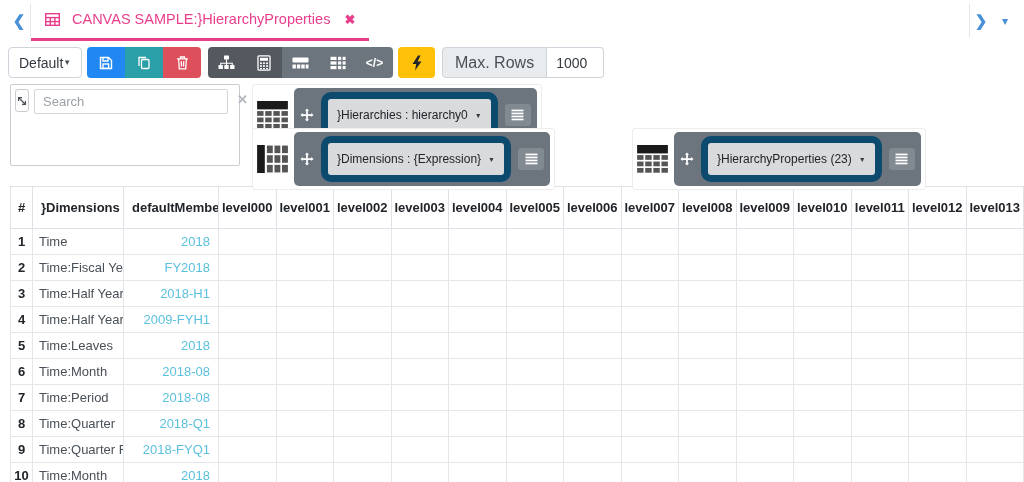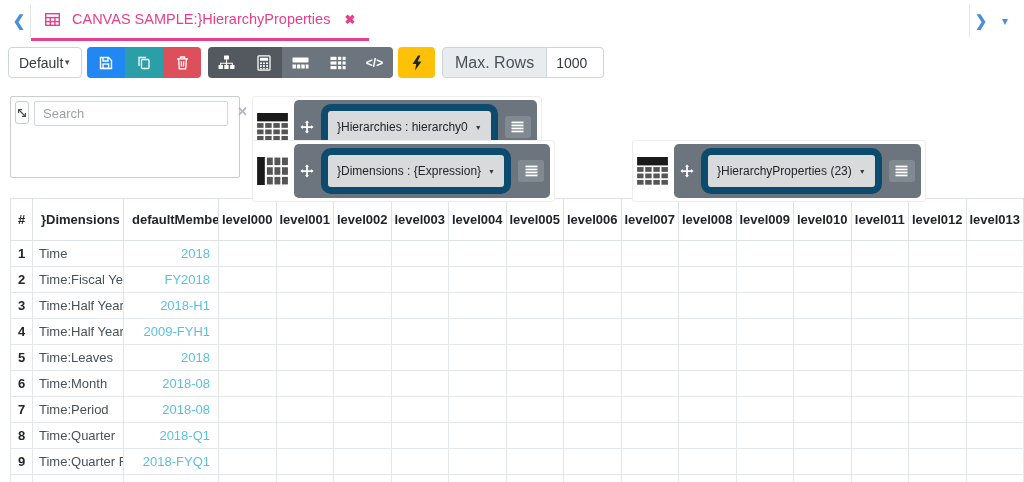--- a/index.html
+++ b/index.html
@@ -42,21 +42,21 @@
   .grp-dark .btn.active{background:var(--dark-btn-active)}
   .code-glyph{font-size:12px;font-weight:bold;letter-spacing:0;font-family:"Liberation Sans",sans-serif}
   .btn-bolt{width:37px;background:var(--bolt-yellow);border-radius:4px;margin-left:5px}
   .maxrows{display:flex;margin-left:7px;height:31px}
   .maxrows .lbl{display:flex;align-items:center;padding:0 12px;background:#e9ecef;border:1px solid #ced4da;
     border-radius:4px 0 0 4px;font-size:16px;color:#495057;white-space:nowrap}
   .maxrows input{width:57px;border:1px solid #ced4da;border-left:none;border-radius:0 4px 4px 0;
     padding:0 9px;font-size:14px;color:#343a40;font-family:Liberation Sans, sans-serif;outline:none}
 
   
-  .selector-area{position:relative;height:86px;margin-top:17px}
+  .selector-area{position:relative;height:86px;margin-top:5px}
   .search-panel{position:absolute;left:10px;top:0;width:230px;height:82px;border:1px solid #c9cdd1;
     border-radius:2px;background:#fff;padding:4px;display:flex;align-items:flex-start;gap:5px}
   .resize-btn{width:22px;height:23px;border:1px solid #c9cdd1;border-radius:3px;background:#fdfdfd;
     display:flex;align-items:center;justify-content:center;cursor:pointer}
   .search-input{flex:1;height:25px;border:1px solid #d4d7da;border-radius:2px;padding:0 8px;font-size:13px;
     color:#495057;font-family:"Liberation Sans",sans-serif;outline:none}
   .search-input::placeholder{color:#9aa0a6}
   .clear-btn{border:none;background:none;color:#b2b8be;font-size:13px;font-weight:bold;
     padding:3px 4px;cursor:pointer}
 

